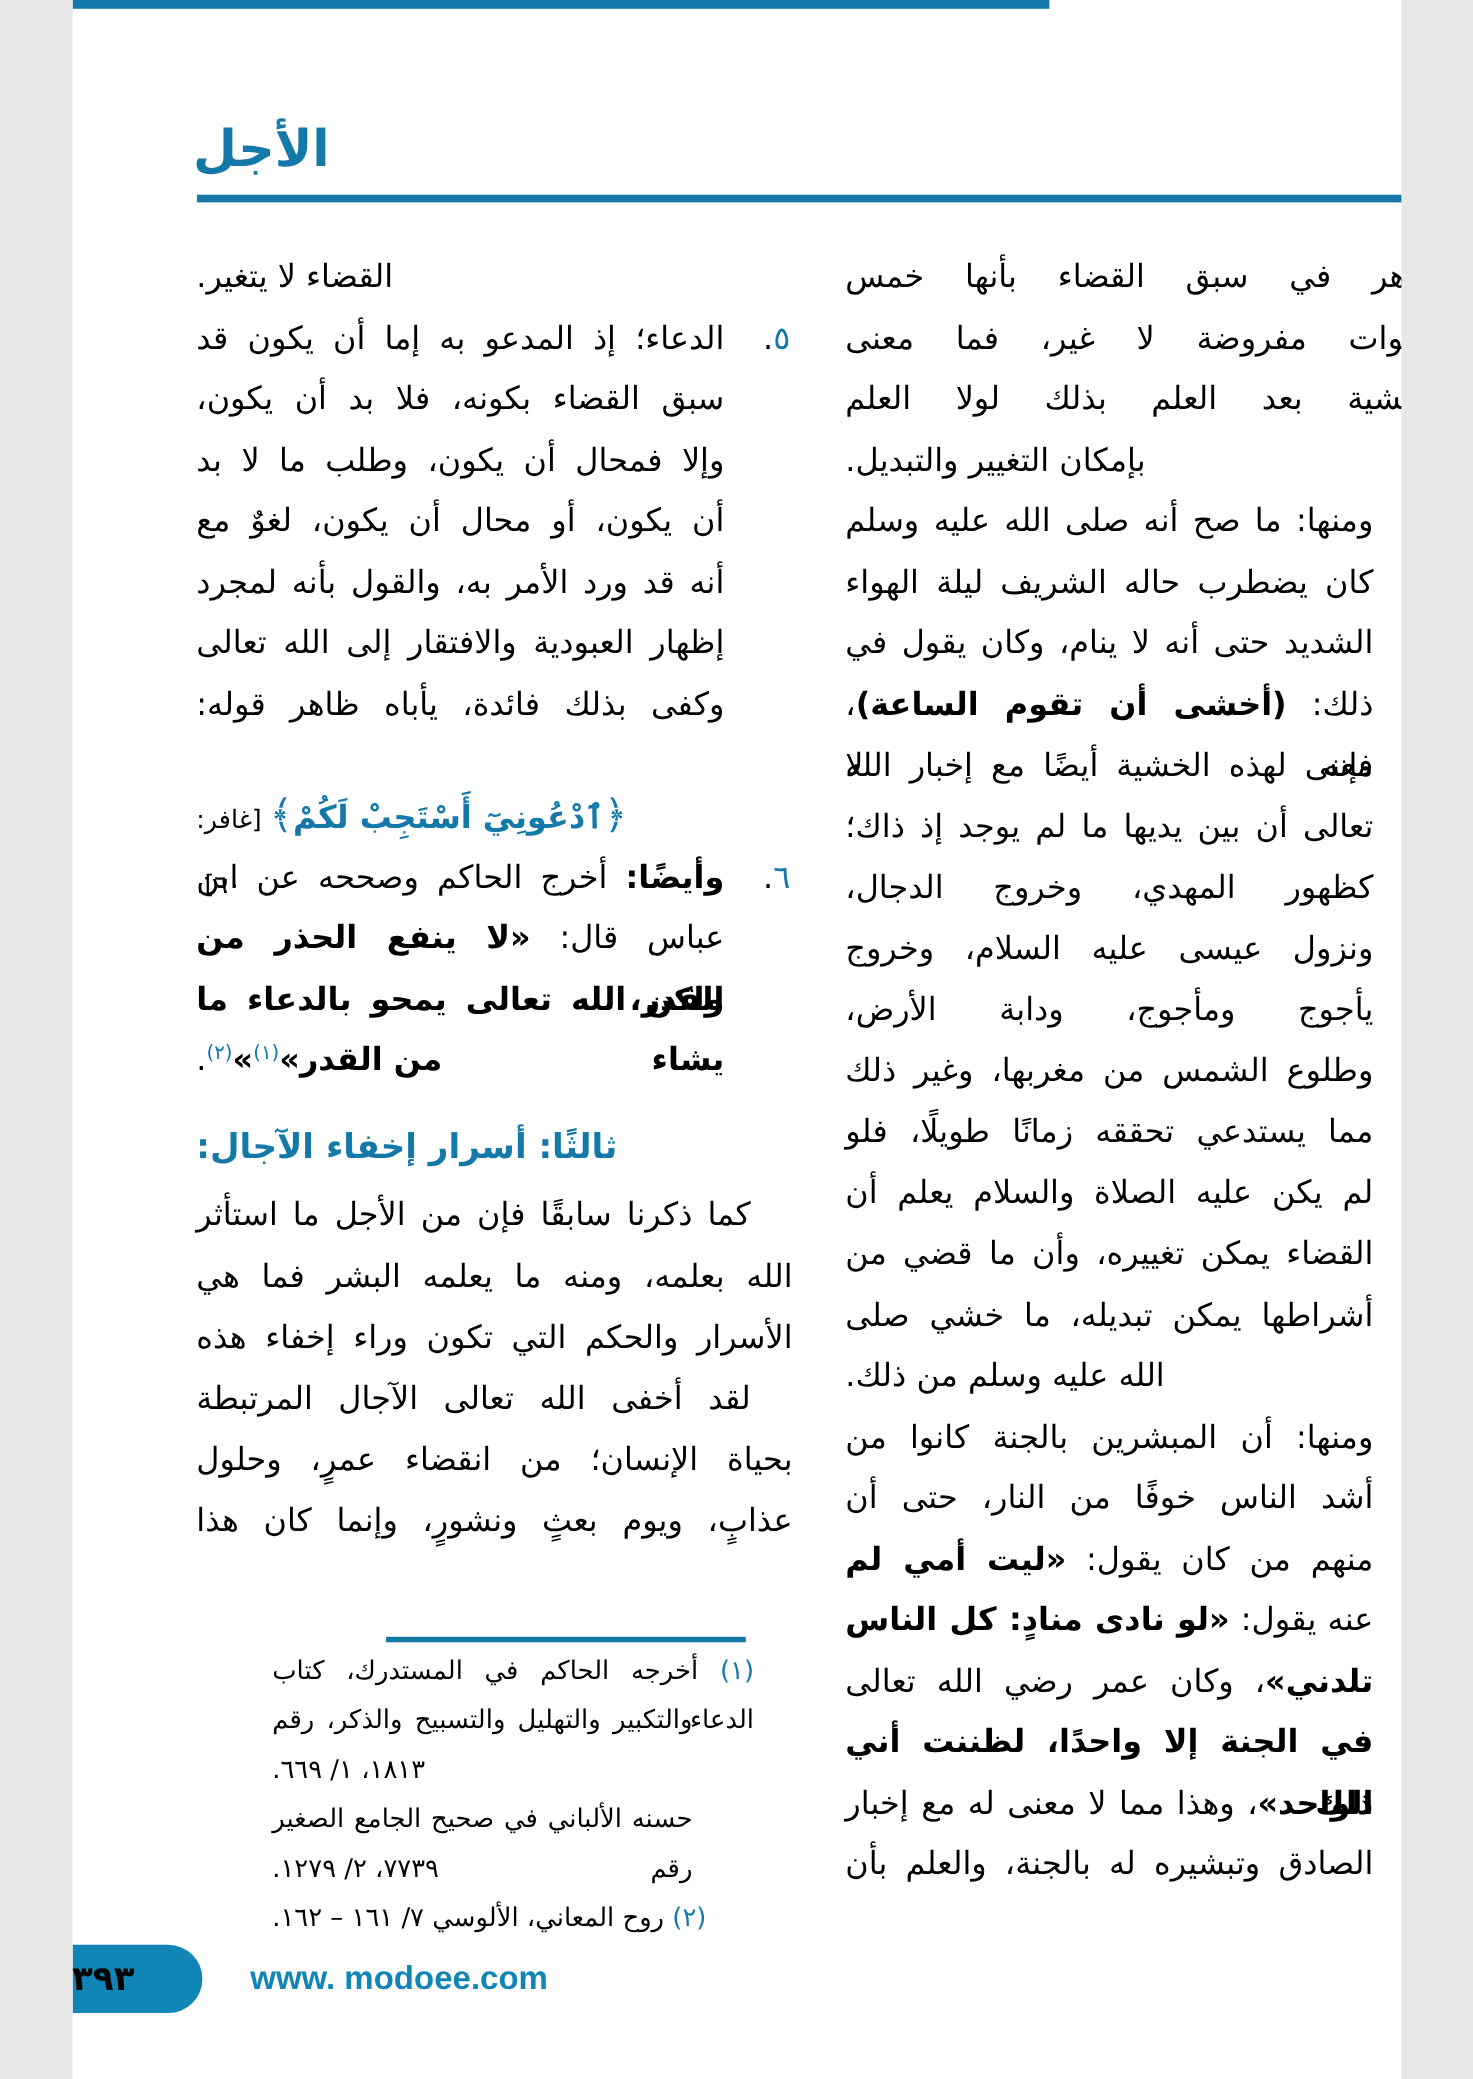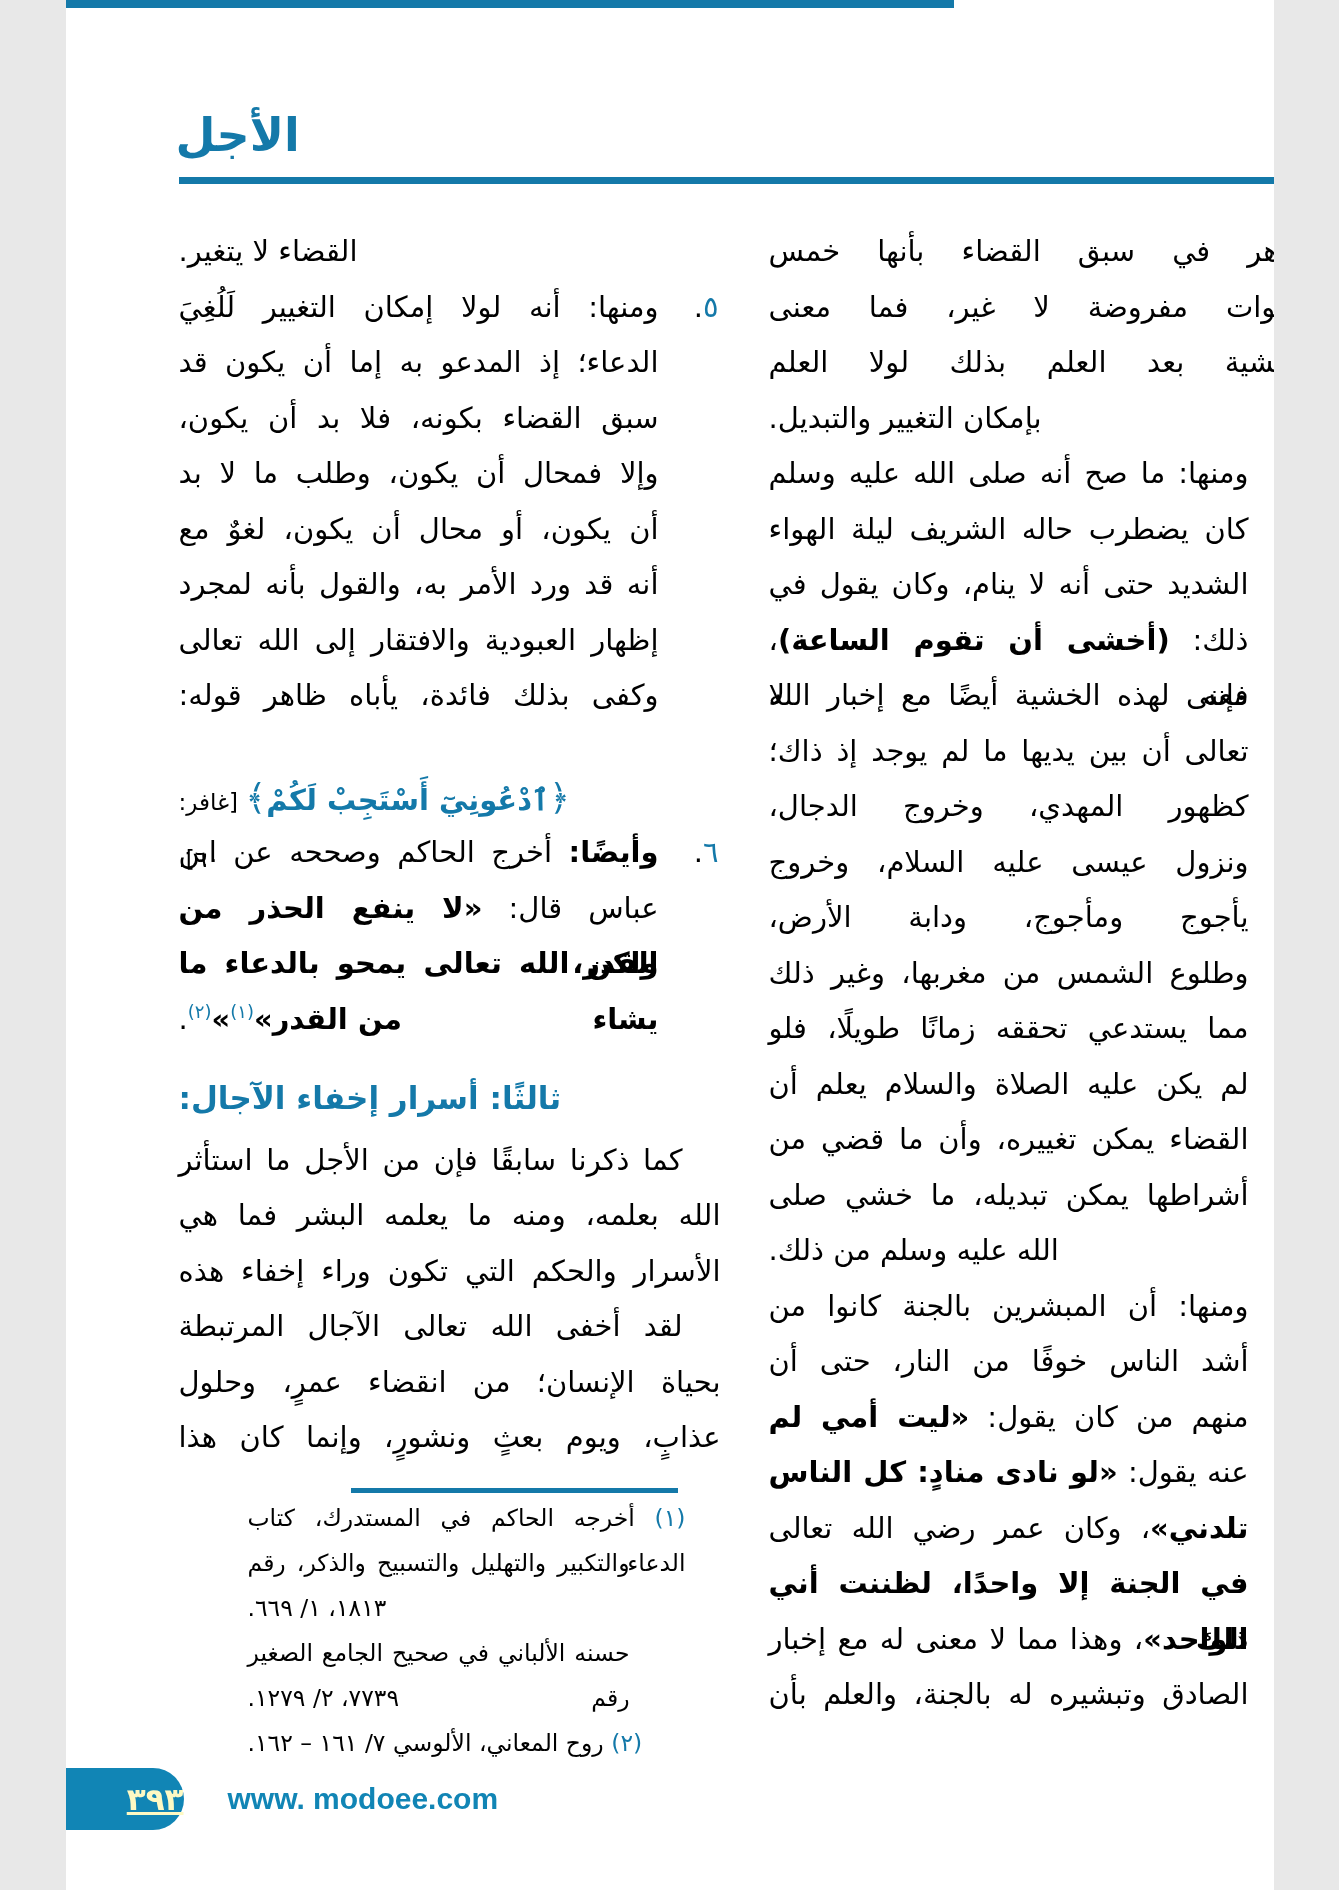--- a/index.html
+++ b/index.html
@@ -53,22 +53,22 @@
     font-size:23.5px;line-height:45px;text-align:right;
   }
   #footnotes .line{height:45px;}
   #footnotes .line.cont{padding-right:56px;}
   #footnotes .line.num{padding-right:228px;}
   .fn-divider{position:absolute;left:285px;top:1488px;width:327px;height:5px;background:var(--accent);}
 
   .page-badge{
     position:absolute;left:0;top:1768px;width:118px;height:62px;
     background:var(--badge);border-radius:0 31px 31px 0;
-    color:#fef9c3;display:flex;align-items:center;justify-content:flex-end;
-    font-size:31px;font-weight:bold;text-decoration:underline;
+    color:#000000;display:flex;align-items:center;justify-content:flex-start;
+    font-size:31px;font-weight:bold;
   }
   .site-url{
     position:absolute;left:162px;top:1782px;direction:ltr;
     font-family:"Liberation Sans",sans-serif;font-size:30px;font-weight:bold;
     color:var(--badge);
   }
 </style>
 </head>
 <body>
 
@@ -113,21 +113,20 @@
         <div class="line full"><span class="seg-b">الواحد»</span><span>، وهذا مما لا معنى له مع إخبار</span></div>
         <div class="line full"><span>الصادق وتبشيره له بالجنة، والعلم بأن</span></div>
       </div>
     </div>
   <div id="left-col" class="column">
       <div class="block item_cont">
         <div class="line end"><span>القضاء لا يتغير.</span></div>
       </div>
       <div class="block item">
         <span class="item-marker"><span class="m-num">٥</span><span class="m-dot">.</span></span>
-        <div class="line full"><span>ومنها: أنه لولا إمكان التغيير لَلُغِيَ</span></div>
         <div class="line full"><span>الدعاء؛ إذ المدعو به إما أن يكون قد</span></div>
         <div class="line full"><span>سبق القضاء بكونه، فلا بد أن يكون،</span></div>
         <div class="line full"><span>وإلا فمحال أن يكون، وطلب ما لا بد</span></div>
         <div class="line full"><span>أن يكون، أو محال أن يكون، لغوٌ مع</span></div>
         <div class="line full"><span>أنه قد ورد الأمر به، والقول بأنه لمجرد</span></div>
         <div class="line full"><span>إظهار العبودية والافتقار إلى الله تعالى</span></div>
         <div class="line full"><span>وكفى بذلك فائدة، يأباه ظاهر قوله:</span></div>
         <div class="line end verse"><span class="seg-orn">﴿</span><span class="seg-q">ٱدْعُونِيٓ أَسْتَجِبْ لَكُمْ</span><span class="seg-orn">﴾</span><span class="seg-ref"> [غافر: ٦٠].</span></div>
       </div>
       <div class="block item">

